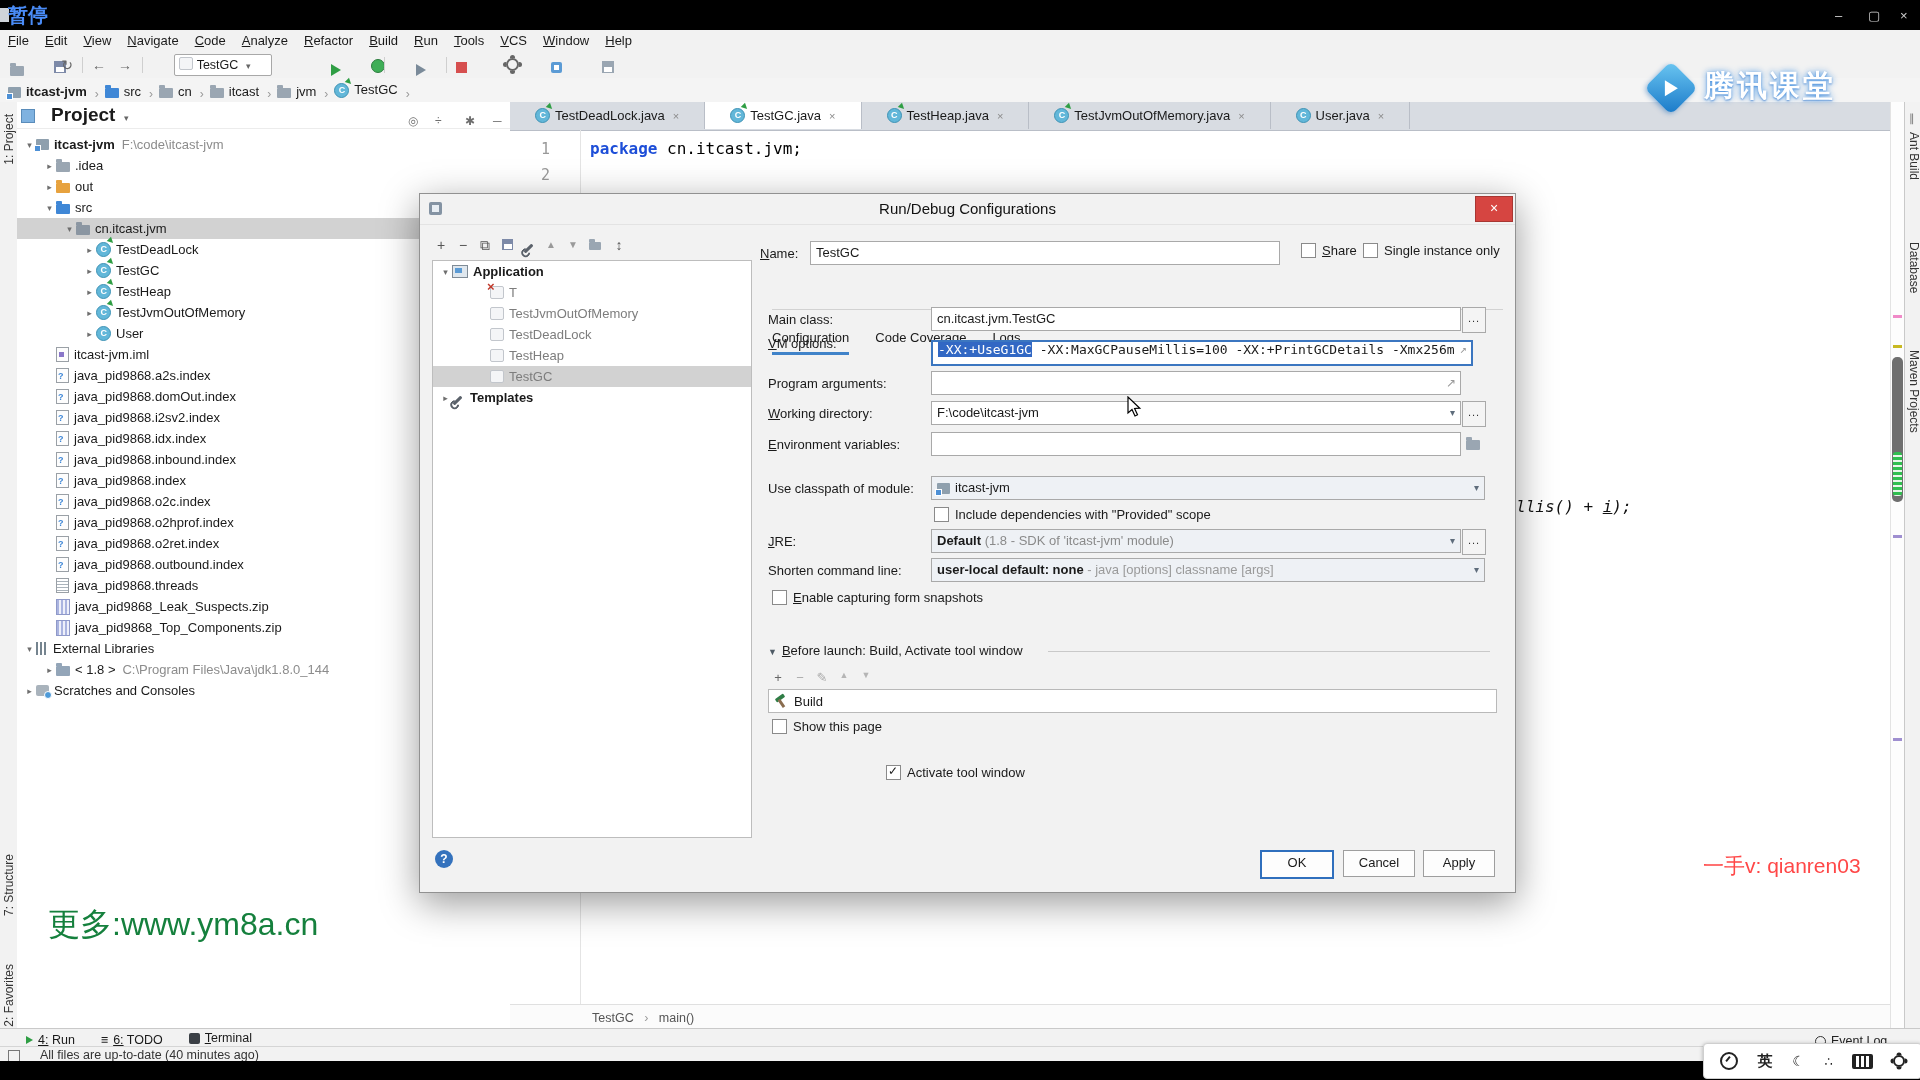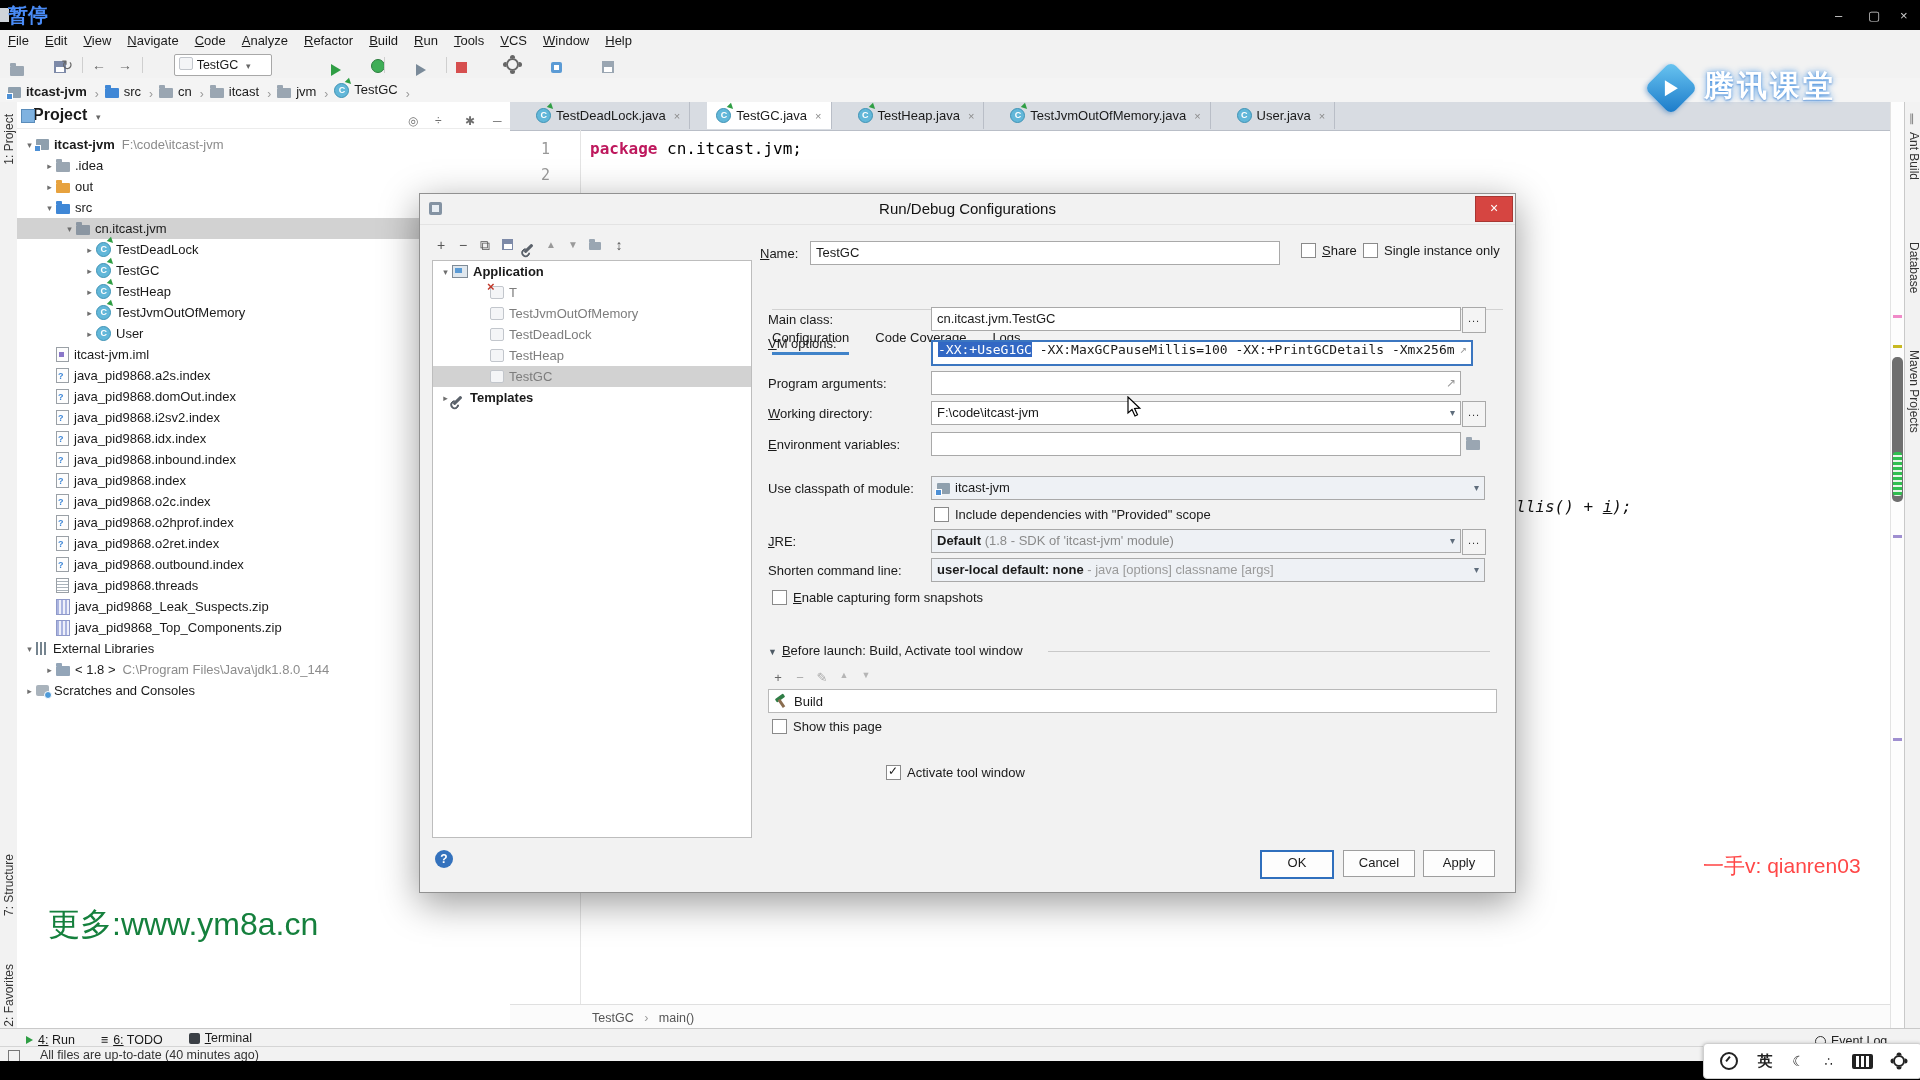--- a/index.html
+++ b/index.html
@@ -33,21 +33,21 @@
   .vlabel-down{writing-mode:vertical-rl;font-size:12px;color:#333;}
   #right-marks{left:1890px;top:102px;width:14px;height:928px;background:#fdfdfd;border-left:1px solid #e3e3e3;}
   #right-stripe{left:1904px;top:102px;width:16px;height:928px;background:#f2f2f2;border-left:1px solid #c9c9c9;}
   .mark{position:absolute;left:2px;width:9px;height:3px;}
   #scroll-thumb{position:absolute;left:1px;top:255px;width:11px;height:145px;background:#6f6f6f;border-radius:5px;}
   #scroll-thumb .stripes{position:absolute;left:1px;right:1px;top:95px;height:44px;background:repeating-linear-gradient(#2fbf4f 0 3px,#e7f7e9 3px 5px);border-radius:3px;}
 
   
   #project-panel{left:17px;top:102px;width:493px;height:928px;background:#fff;border-right:1px solid #c9c9c9;}
   #project-header{position:absolute;left:0;top:0;width:100%;height:26px;border-bottom:1px solid #ececec;line-height:26px;}
-  #project-header .ph-label{margin-left:16px;font-weight:bold;font-size:16px;}
+  #project-header .ph-label{margin-left:34px;font-weight:bold;font-size:19px;}
   .ph-ic{position:absolute;top:6px;color:#6e6e6e;font-size:12px;}
   #project-tree{position:absolute;left:0;top:32px;width:100%;}
   .trow{display:flex;align-items:center;height:21px;white-space:nowrap;}
   .trow.sel{background:#d4d4d4;}
   .trow .lbl{margin-left:4px;}
   .trow .sfx{margin-left:7px;color:#8c8c8c;}
   .trow.bold .lbl{font-weight:bold;}
   .exp{display:inline-block;width:13px;text-align:center;color:#6e6e6e;font-size:9px;flex:none;}
 
   
@@ -88,27 +88,27 @@
         box-shadow:0 -7px 0 -4px #666,0 7px 0 -4px #666,-7px 0 0 -4px #666,7px 0 0 -4px #666;}
   .saveic{width:12px;height:12px;background:#7d8aa8;margin-top:1px;}
   .saveic::after{content:"";position:absolute;left:2px;bottom:1px;width:8px;height:5px;background:#fff;}
   .modic{width:11px;height:11px;background:#5b9bd5;margin-top:2px;border-radius:2px;}
   .modic::after{content:"";position:absolute;left:3px;top:3px;width:5px;height:5px;background:#fff;}
   .glyph{font-size:14px;color:#666;line-height:18px;text-align:center;width:18px;display:inline-block;}
 
   
   #editor{left:510px;top:102px;width:1380px;height:928px;background:#fff;}
   #tabbar{position:absolute;left:0;top:0;width:100%;height:28px;background:#d8dce2;border-bottom:1px solid #b9bec7;}
-  .etab{display:inline-flex;align-items:center;gap:5px;height:27px;padding:0 9px;border-right:1px solid #b9bec7;font-size:13px;margin-left:17px;}
+  .etab{display:inline-flex;align-items:center;gap:5px;height:27px;padding:0 25px;border-right:1px solid #b9bec7;font-size:13px;}
   .etab.active{background:#fff;}
   .etab .tclose{color:#8a8a8a;font-size:11px;margin-left:3px;}
   #gutter{position:absolute;left:0;top:28px;width:70px;height:878px;border-right:1px solid #e4e4e4;}
   .lnum{position:absolute;left:0;width:40px;text-align:right;color:#999;font:15px "DejaVu Sans Mono",monospace;}
   #code-line1{position:absolute;left:80px;top:37px;font:16px "DejaVu Sans Mono",monospace;color:#000;}
-  #code-line1 .kw{font-weight:bold;color:#be185d;}
+  #code-line1 .kw{font-weight:bold;color:#1d4ed8;}
   #float-code{position:absolute;left:1006px;top:395px;font:italic 16px "DejaVu Sans Mono",monospace;color:#111;}
   #float-code .uvar{text-decoration:underline;}
   #editor-crumbs{position:absolute;left:0;top:902px;width:100%;height:26px;background:#fbfbfb;border-top:1px solid #e0e0e0;line-height:26px;color:#555;font-size:12.5px;}
   #editor-crumbs .sep{color:#999;margin:0 7px;}
 
   
   #dialog{left:419px;top:193px;width:1095px;height:698px;background:#f2f2f2;border:1px solid #919191;
           box-shadow:0 10px 36px rgba(0,0,0,.4);z-index:20;}
   #d-titlebar{position:absolute;left:0;top:0;width:100%;height:30px;background:#f2f2f2;border-bottom:1px solid #e3e3e3;}
   #d-title{position:absolute;left:0;top:6px;width:100%;text-align:center;font-size:15px;color:#111;}

